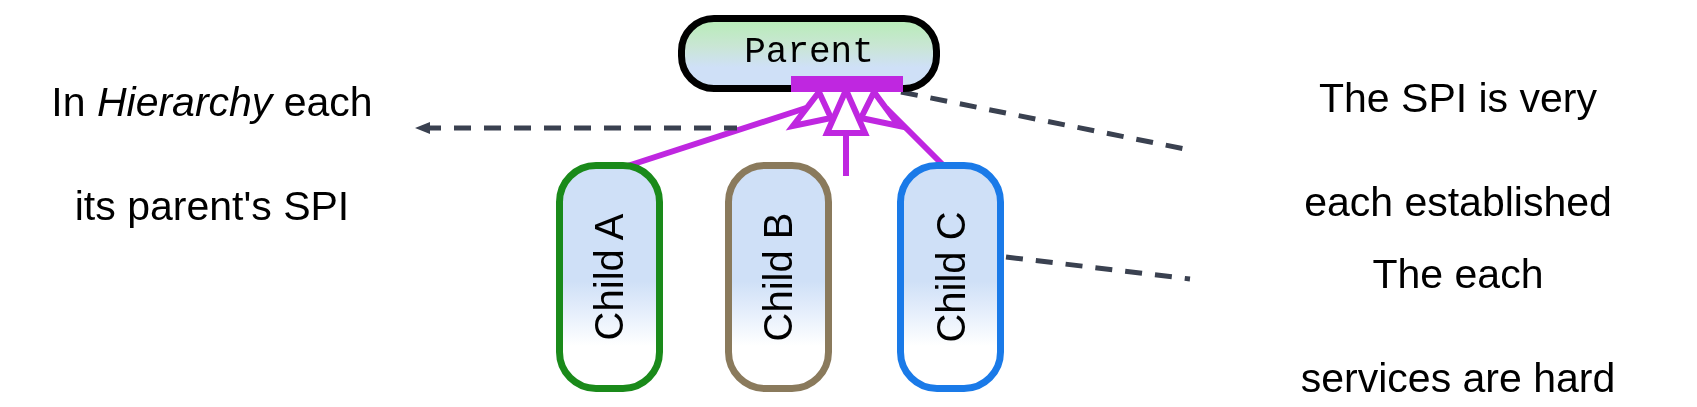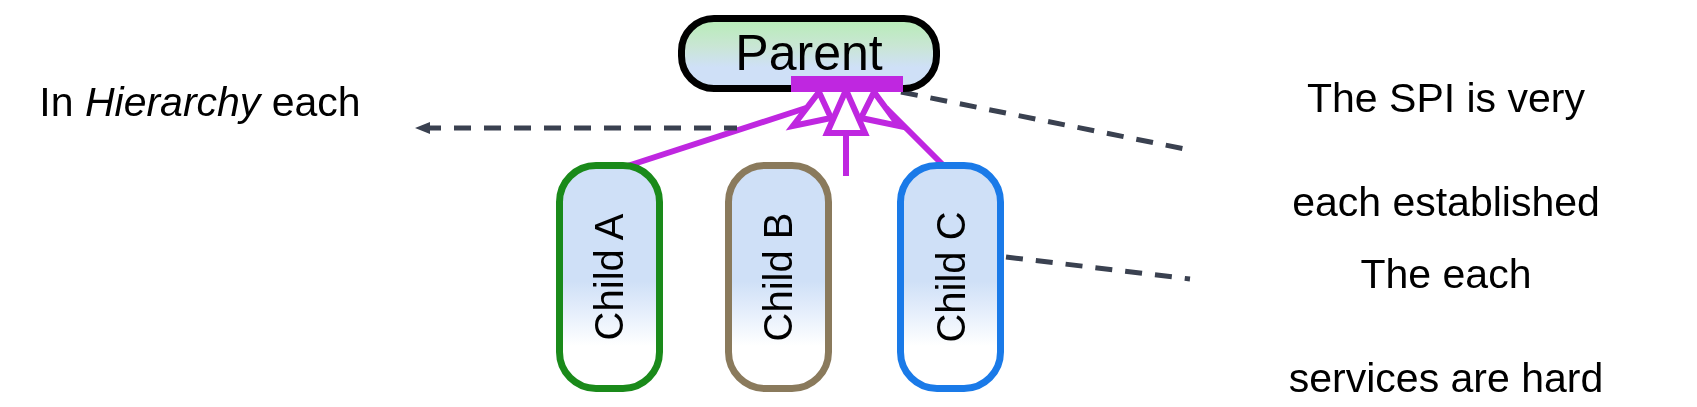--- a/index.html
+++ b/index.html
@@ -16,20 +16,21 @@
     overflow: hidden;
   }
 
   
   .annot {
     position: absolute;
     color: #000000;
     font-size: 41px;
     line-height: 52px;
     white-space: pre-line;
+    margin-left: 12px;
   }
   #annot-left {
     left: 0px;
     top: 24px;
     width: 400px;
     text-align: center;
   }
   #annot-left .em { font-style: italic; }
 
   #annot-right-top {
@@ -54,25 +55,26 @@
     height: 77px;
     box-sizing: border-box;
     border: 7px solid #000000;
     border-radius: 36px;
     background: linear-gradient(to bottom, #b9ecb9 0%, #c9e6d4 38%, #cfe0f7 72%, #cfe0f7 100%);
     display: flex;
     align-items: center;
     justify-content: center;
   }
   #parent-label {
-    font-size: 50px;
+    font-size: 36px;
     color: #000000;
     line-height: 1;
     position: relative;
     top: -1px;
+    font-family: Liberation Mono, monospace;
   }
 
   
   #spi-bar {
     position: absolute;
     left: 791px;
     top: 76px;
     width: 112px;
     height: 16px;
     background: #bf27e0;
@@ -114,20 +116,21 @@
     pointer-events: none;
   }
 </style>
 </head>
 <body>
 
 <div id="canvas">
 
   <div class="annot" id="annot-left">
     <div><span>In </span><span class="em">Hierarchy</span><span> each</span></div>
+    <div>its parent's SPI</div>
   </div>
 
   <div class="annot" id="annot-right-top">
     <div>The SPI is very</div>
     <div>each established</div>
   </div>
 
   <div class="annot" id="annot-right-bottom">
     <div>The each</div>
     <div>services are hard</div>

